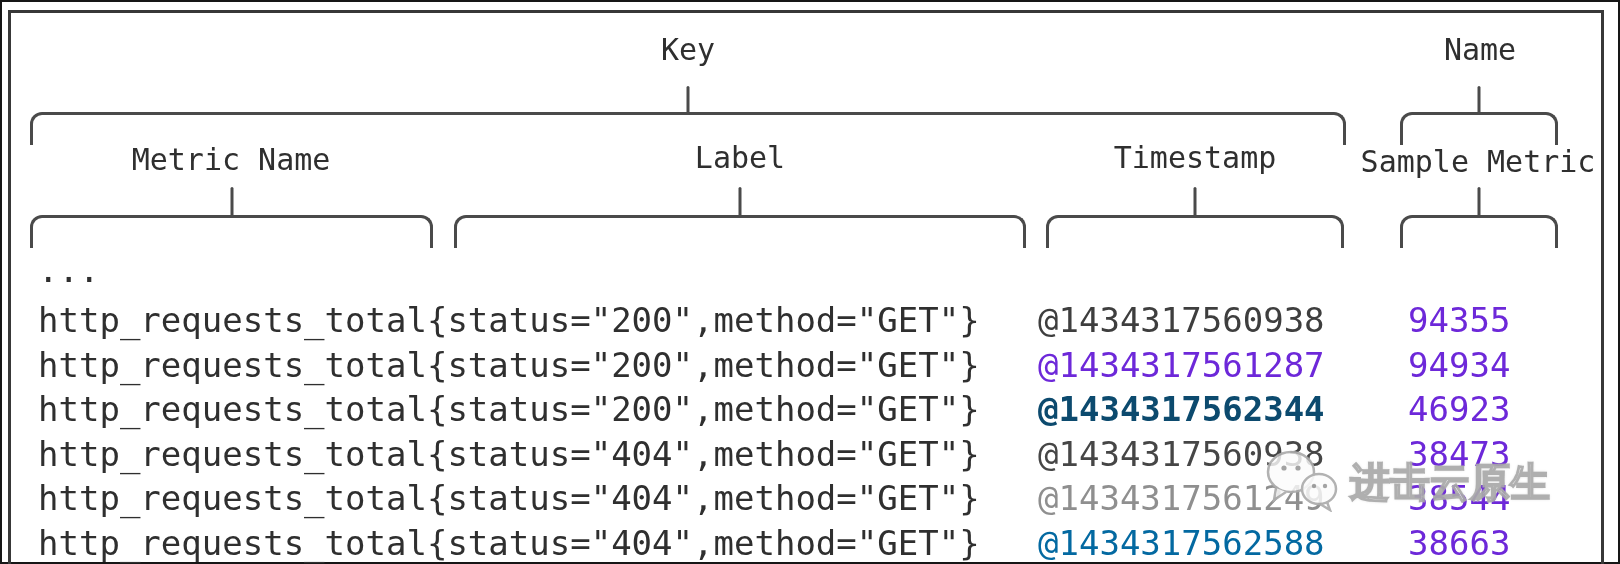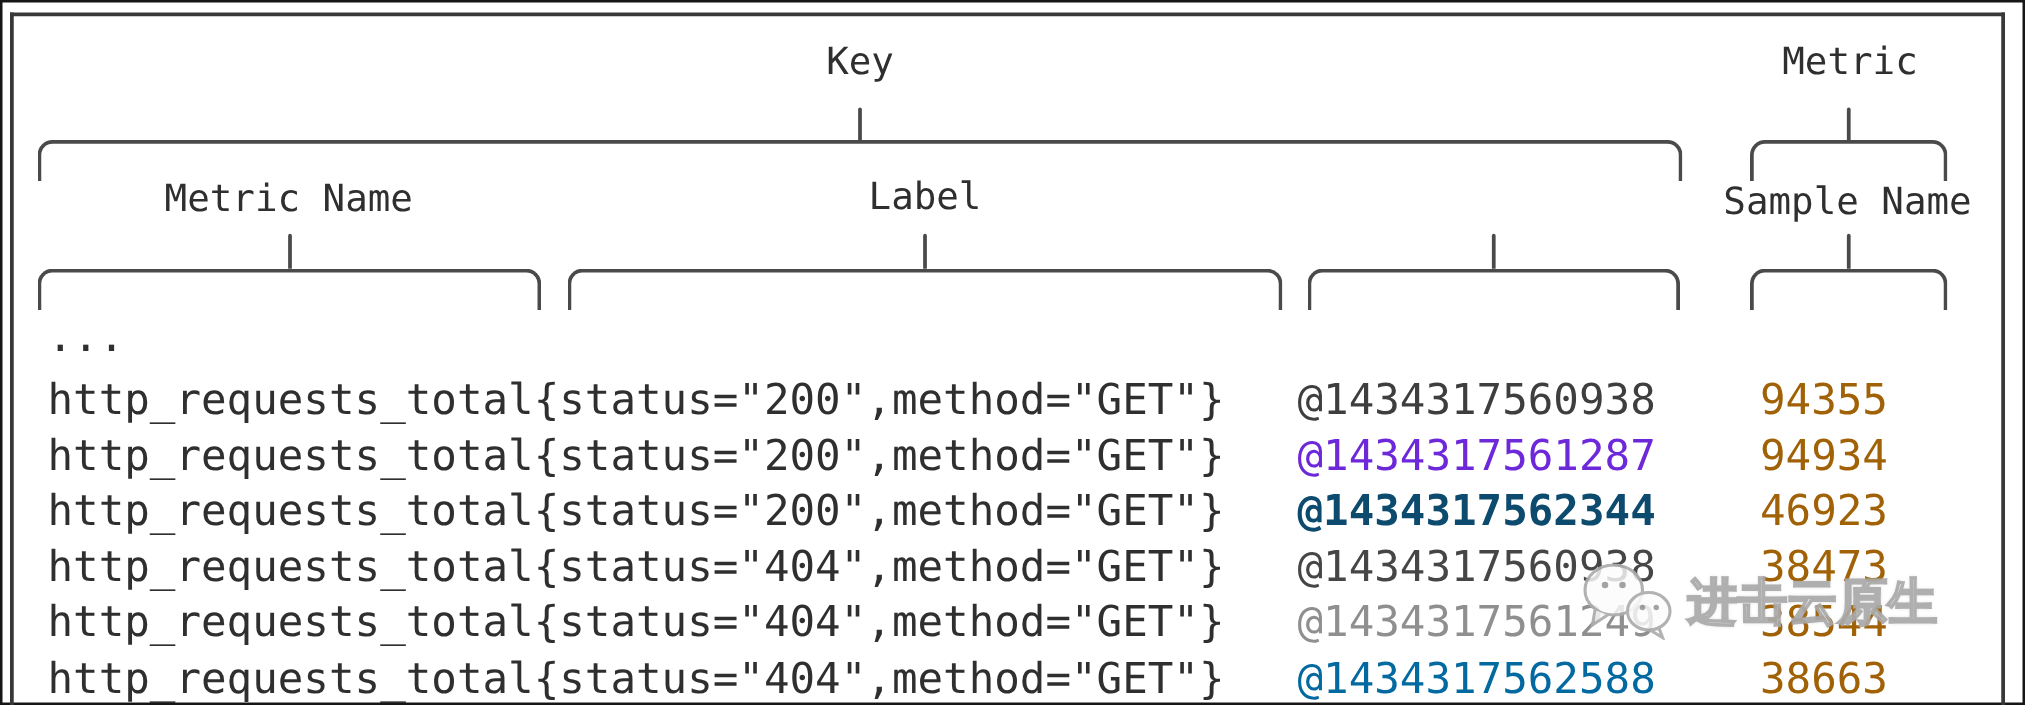--- a/index.html
+++ b/index.html
@@ -34,21 +34,21 @@
     border-radius:2px 2px 0 0;
   }
   .lbl{
     position:absolute;transform:translateX(-50%);
     font-size:30px;line-height:32px;white-space:nowrap;color:#2f2f2f;
   }
   .rows{position:absolute;left:38px;top:0;width:1560px;}
   .row{position:absolute;left:0;height:40px;font-size:34px;line-height:36px;white-space:nowrap;}
   .row .k{position:absolute;left:0;color:#2f2f2f;}
   .row .t{position:absolute;left:1000px;}
-  .row .v{position:absolute;left:1370px;color:#a16207;}
+  .row .v{position:absolute;left:1370px;color:#6d28d9;}
   .watermark{
     position:absolute;left:1264px;top:448px;
     display:flex;align-items:center;gap:8px;
     opacity:0.93;pointer-events:none;
   }
   .watermark .wm-text{
     font-family:"DejaVu Sans","Liberation Sans",sans-serif;
     font-size:40px;font-weight:bold;line-height:50px;white-space:nowrap;
     color:#fbfbfb;
     -webkit-text-stroke:1.5px #a9a9a9;
@@ -56,34 +56,35 @@
   }
 </style>
 </head>
 <body>
 
 <div class="canvas">
 
   <div class="frame"></div>
 
   <div class="lbl" style="left:688px;top:34px;">Key</div>
-  <div class="lbl" style="left:1480px;top:34px;">Metric</div>
+  <div class="lbl" style="left:1480px;top:34px;">Name</div>
 
   <div class="brace" style="left:30px;top:86px;width:1316px;">
     <div class="tick"></div>
     <div class="bar"></div>
   </div>
   <div class="brace" style="left:1400px;top:86px;width:158px;">
     <div class="tick"></div>
     <div class="bar"></div>
   </div>
 
   <div class="lbl" style="left:231px;top:144px;text-align:center;">Metric Name</div>
   <div class="lbl" style="left:740px;top:142px;">Label</div>
-  <div class="lbl" style="left:1478px;top:146px;">Sample Name</div>
+  <div class="lbl" style="left:1195px;top:142px;">Timestamp</div>
+  <div class="lbl" style="left:1478px;top:146px;">Sample Metric</div>
 
   <div class="brace lv2" style="left:30px;top:187px;width:403px;">
     <div class="tick"></div>
     <div class="bar"></div>
   </div>
   <div class="brace lv2" style="left:454px;top:187px;width:572px;">
     <div class="tick"></div>
     <div class="bar"></div>
   </div>
   <div class="brace lv2" style="left:1046px;top:187px;width:298px;">

